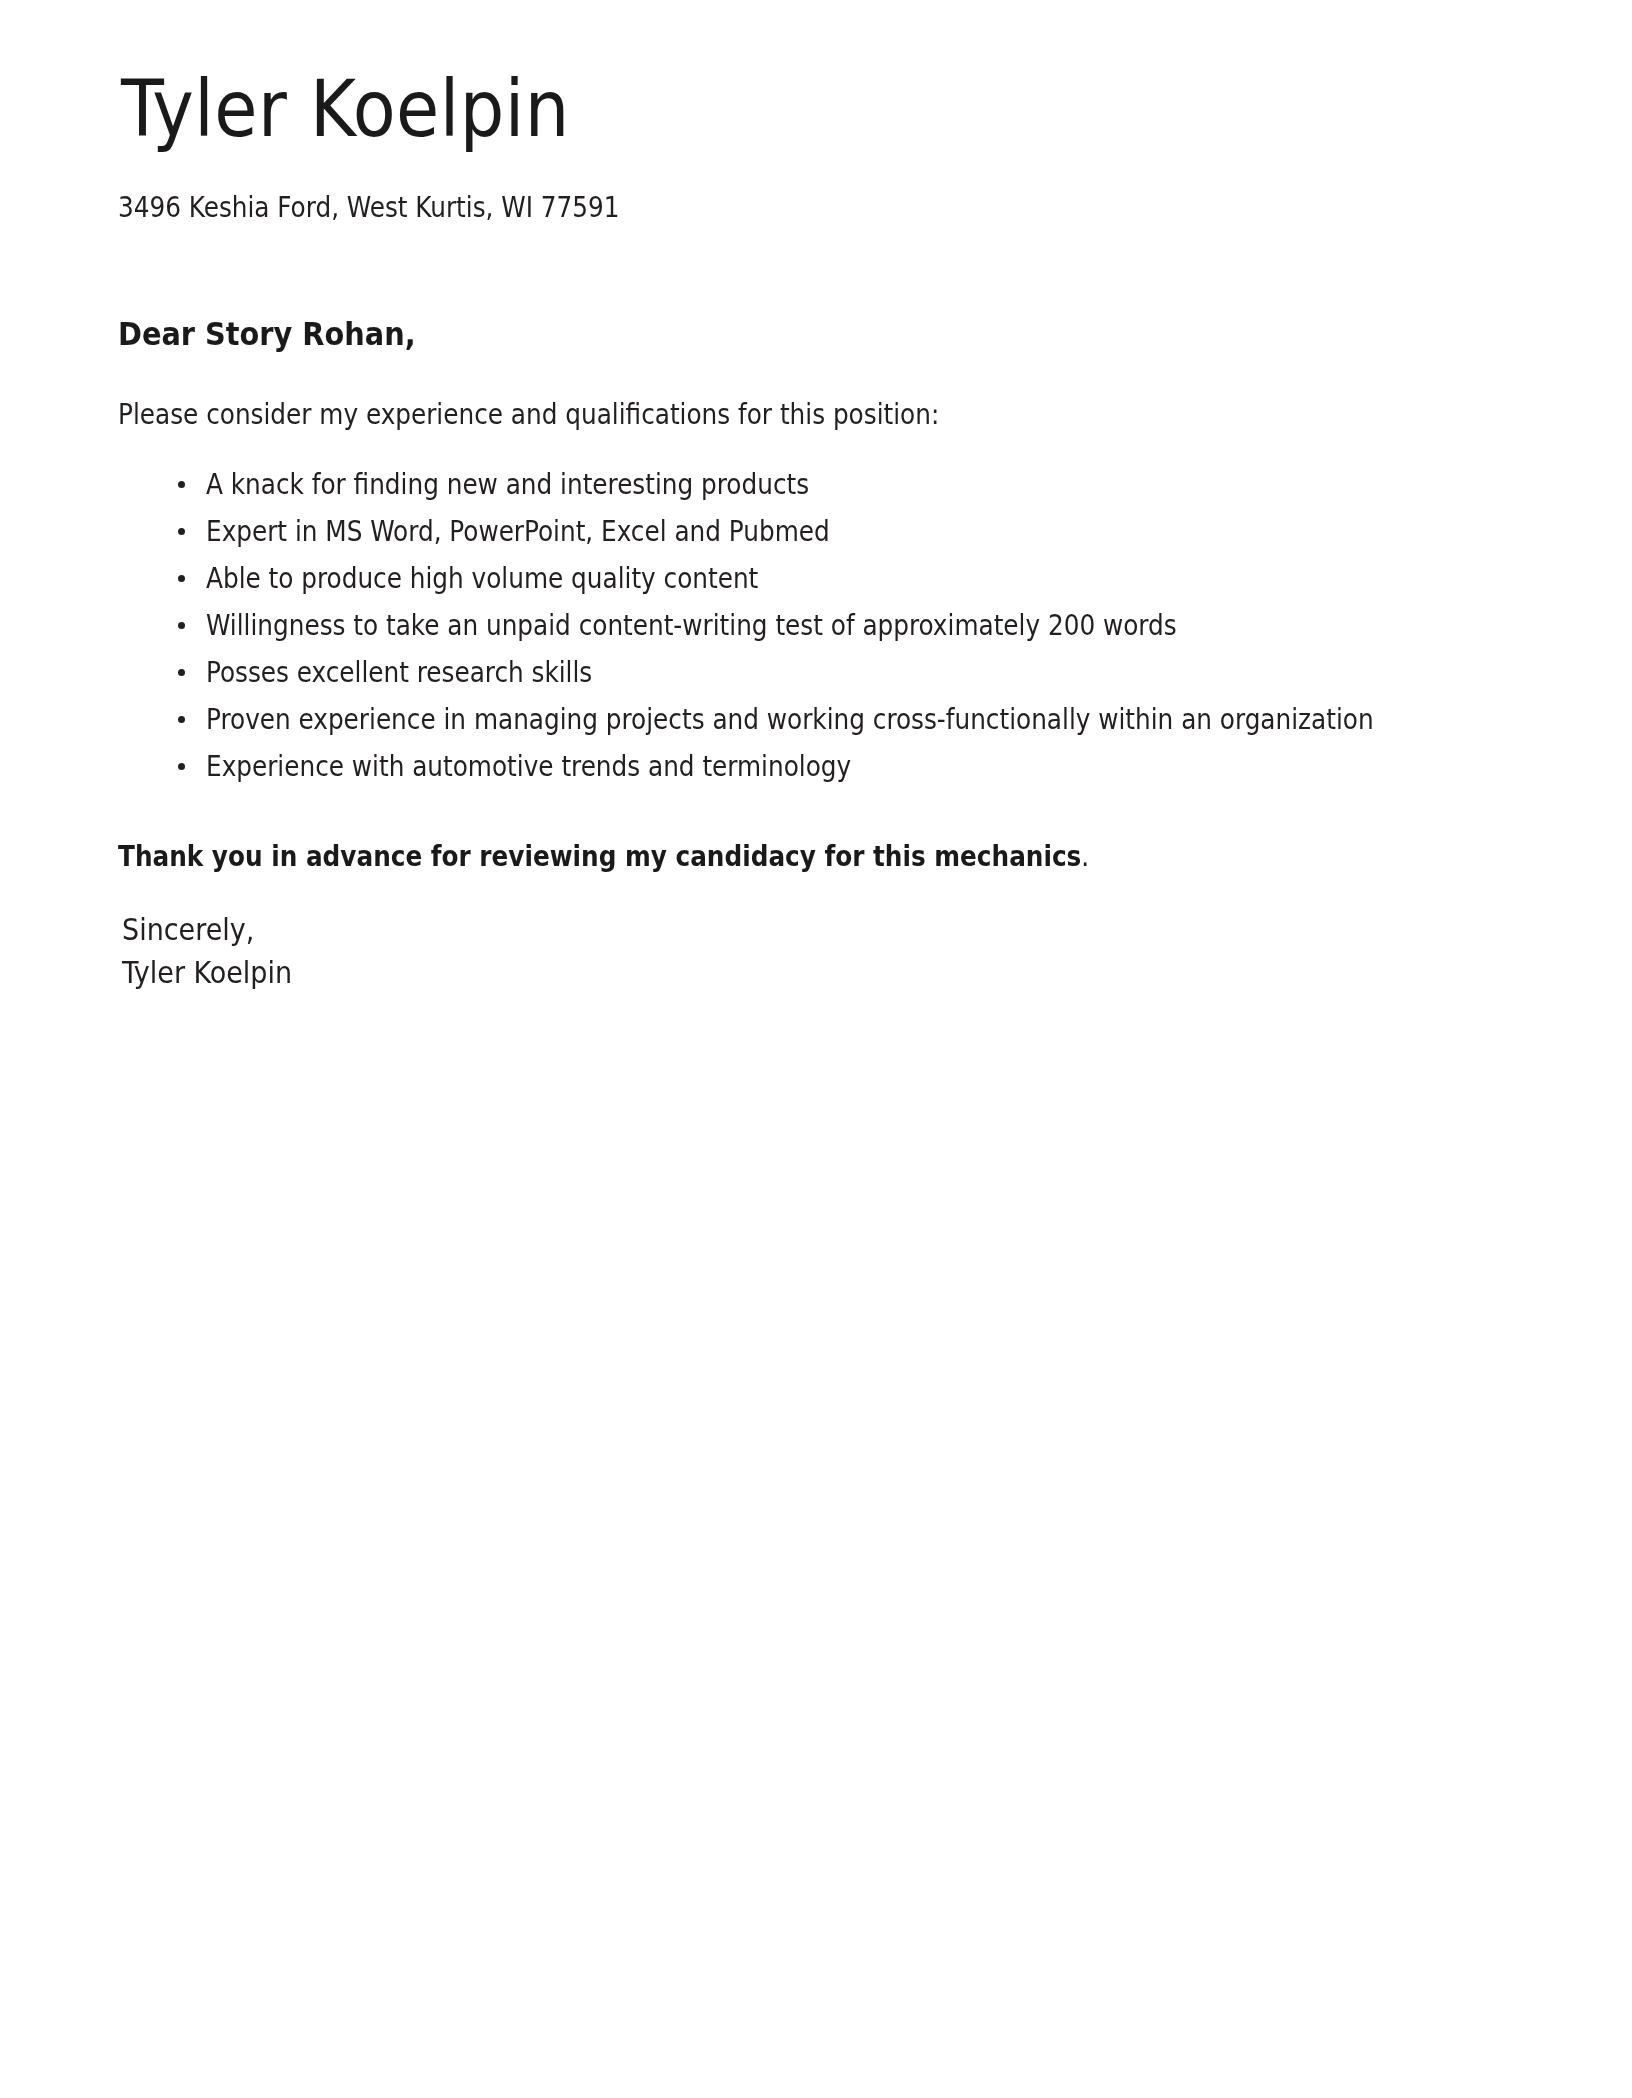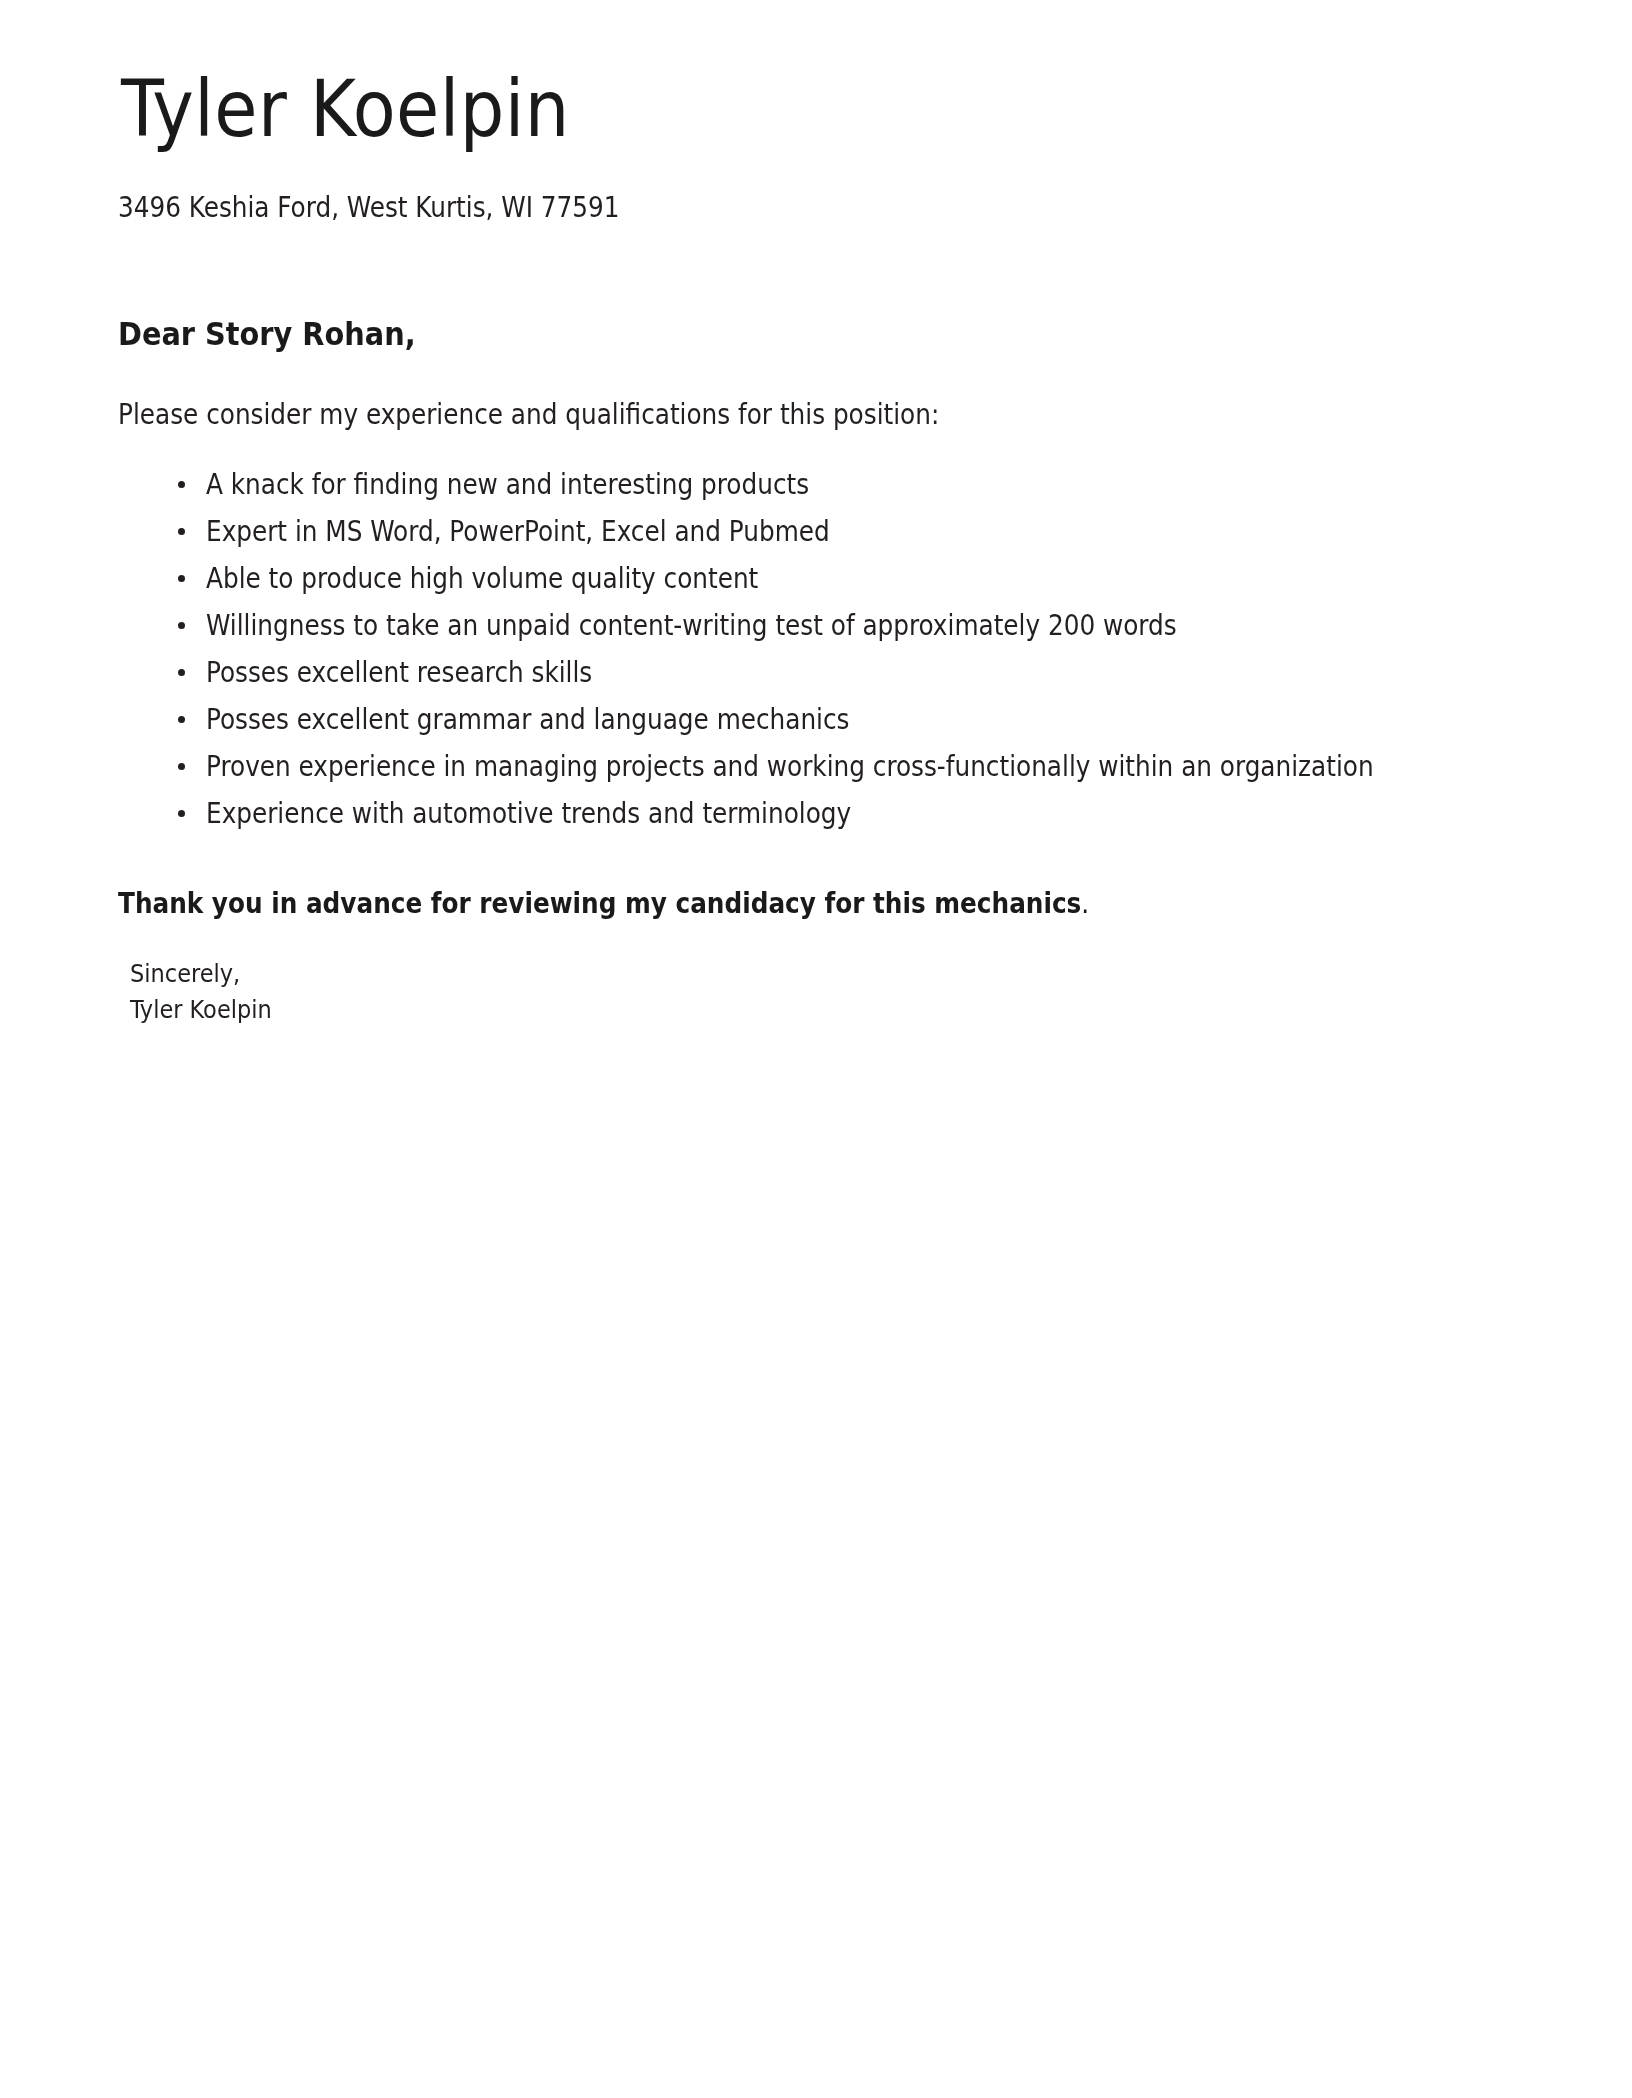--- a/index.html
+++ b/index.html
@@ -96,24 +96,24 @@
   .closing {
     font-size: 27.5px;
     font-weight: 700;
     margin: 54px 0 0 0;
     color: #1a1a1a;
   }
   .closing .period {
     font-weight: 400;
   }
   .signoff {
-    font-size: 25px;
+    font-size: 30px;
     font-weight: 400;
     line-height: 1.42;
-    margin: 37px 0 0 12px;
+    margin: 37px 0 0 4px;
     color: #231f20;
   }
   .signoff .line {
     display: block;
   }
 </style>
 </head>
 <body>
 
 <div class="page">
@@ -130,21 +130,20 @@
 
 
       <p class="para tight">Please consider my experience and qualifications for this position:</p>
 
       <ul class="quals">
         <li>A knack for finding new and interesting products</li>
         <li>Expert in MS Word, PowerPoint, Excel and Pubmed</li>
         <li>Able to produce high volume quality content</li>
         <li>Willingness to take an unpaid content-writing test of approximately 200 words</li>
         <li>Posses excellent research skills</li>
-        <li>Posses excellent grammar and language mechanics</li>
         <li>Proven experience in managing projects and working cross-functionally within an organization</li>
         <li>Experience with automotive trends and terminology</li>
       </ul>
 
       <div class="closing">
         <span>Thank you in advance for reviewing my candidacy for this mechanics</span><span class="period">.</span>
       </div>
 
       <div class="signoff">
         <span class="line">Sincerely,</span>

